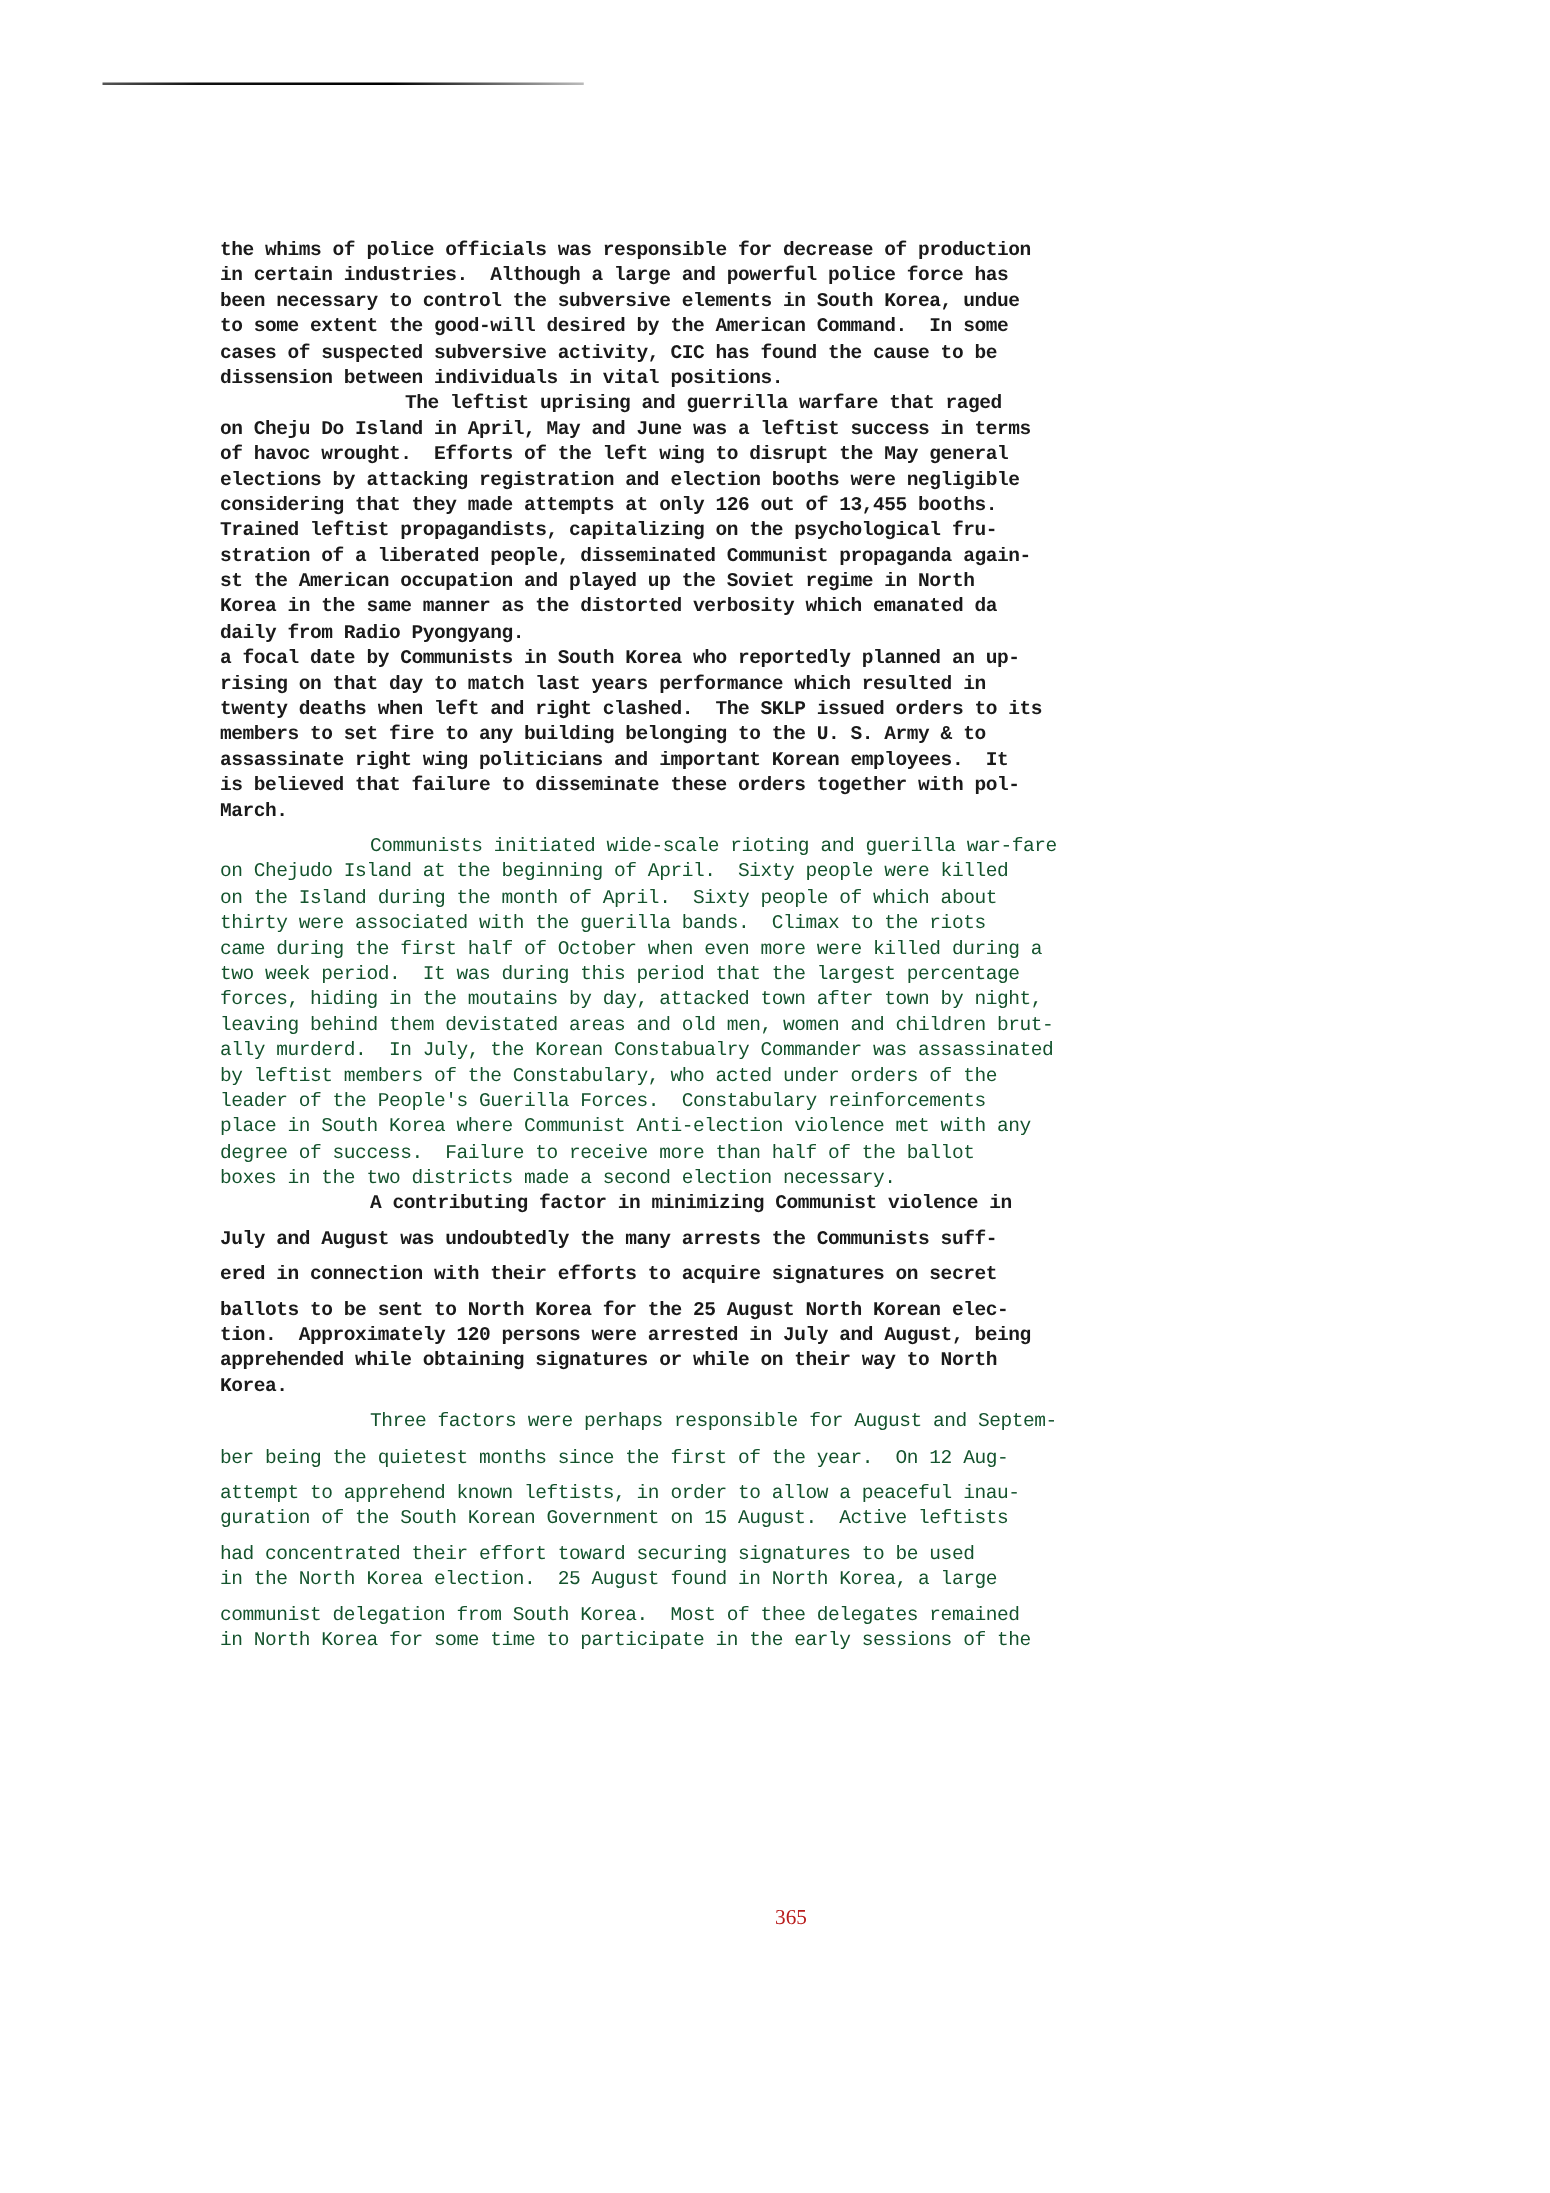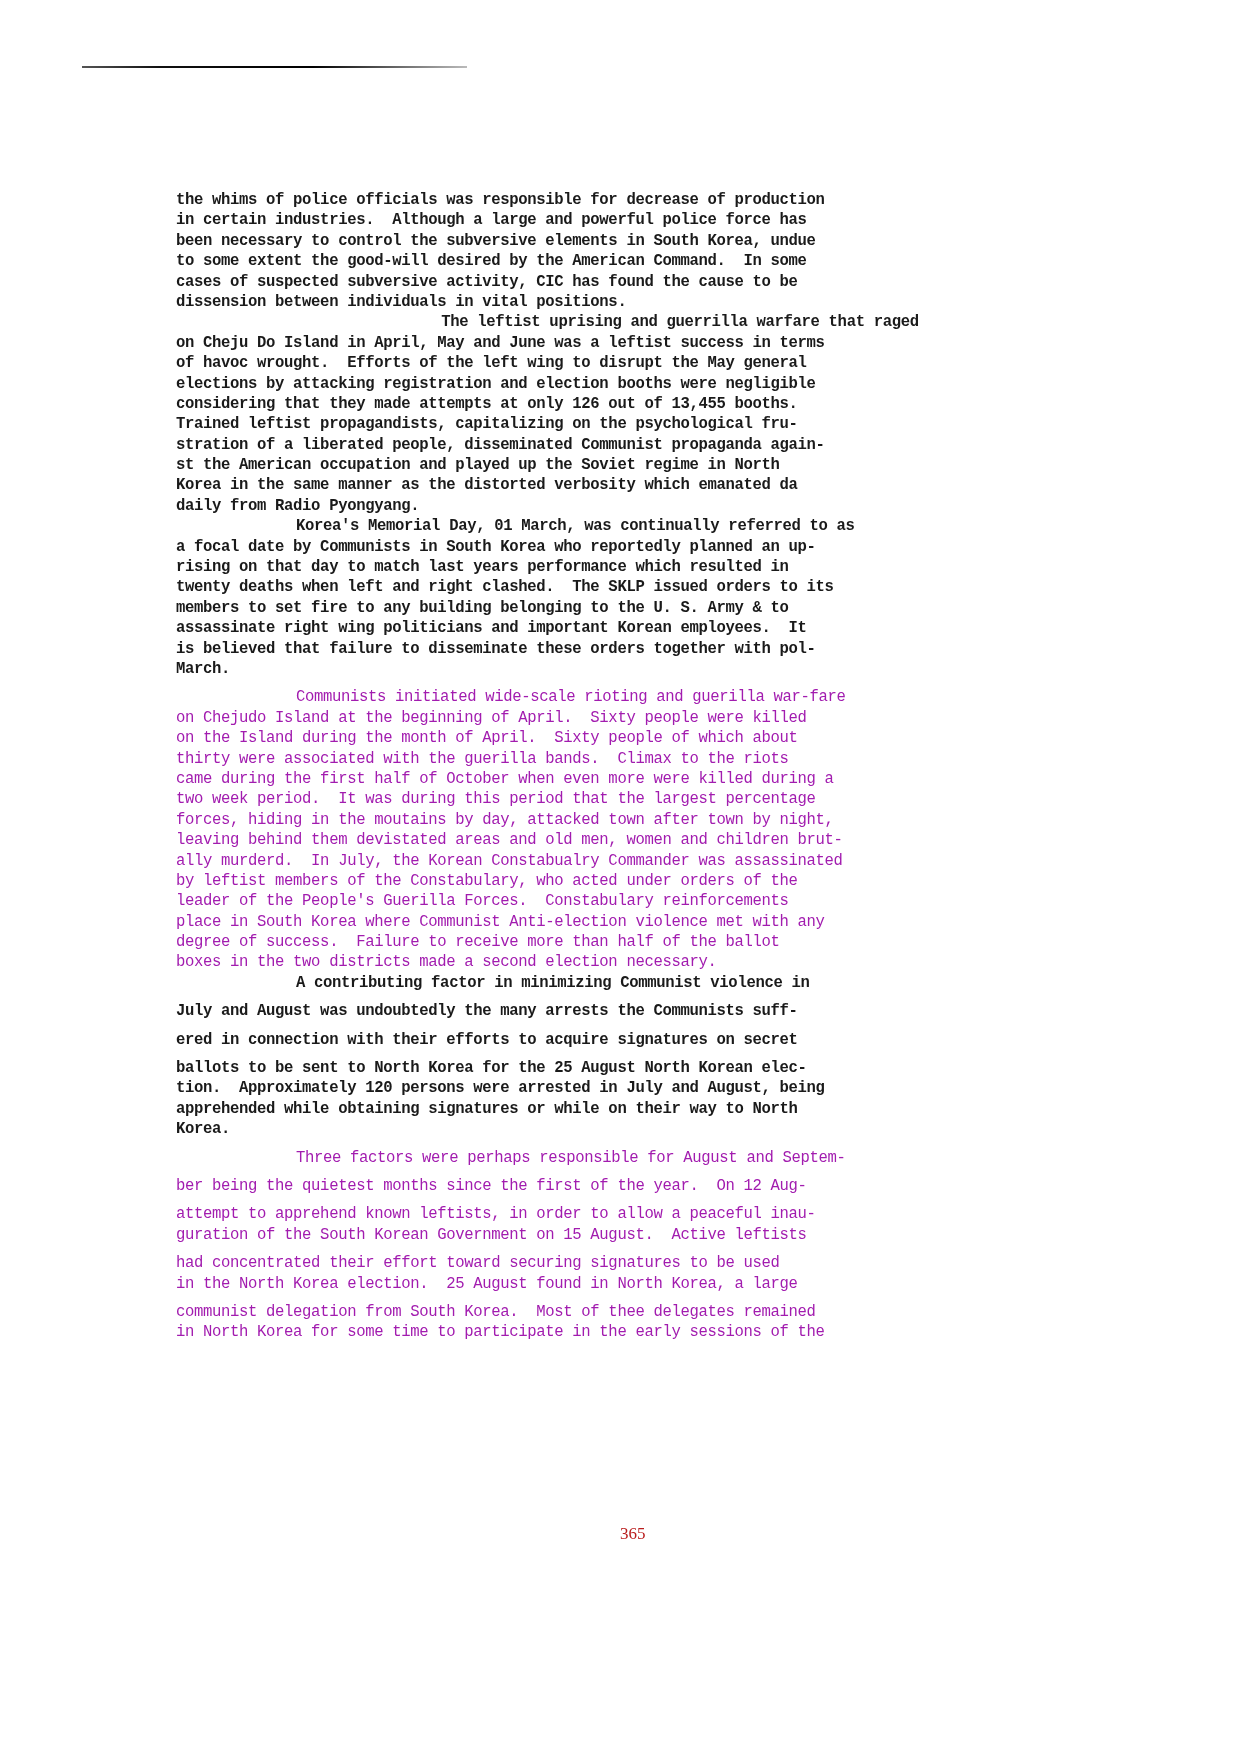--- a/index.html
+++ b/index.html
@@ -31,22 +31,22 @@
     }
     .line {
       display: block;
       white-space: pre;
       font-size: 15.6px;
       line-height: 20.4px;
       height: 20.4px;
       letter-spacing: -0.35px;
       font-weight: bold;
     }
-    .line.light { font-weight: normal; color: #a21caf; }
-    .indent { padding-left: 148px; text-align: center; }
+    .line.light { font-weight: normal; color: #14532d; }
+    .indent { padding-left: 148px; }
     .indent-sm { padding-left: 120px; }
     .gap-sm { height: 8px; }
     .page-number {
       position: absolute;
       left: 620px;
       top: 1524px;
       font-family: "Liberation Serif", "DejaVu Serif", serif;
       font-size: 17px;
       color: #b91c1c;
     }
@@ -74,21 +74,20 @@
     <span class="line">elections by attacking registration and election booths were negligible</span>
     <span class="line">considering that they made attempts at only 126 out of 13,455 booths.</span>
     <span class="line">Trained leftist propagandists, capitalizing on the psychological fru-</span>
     <span class="line">stration of a liberated people, disseminated Communist propaganda again-</span>
     <span class="line">st the American occupation and played up the Soviet regime in North</span>
     <span class="line">Korea in the same manner as the distorted verbosity which emanated da</span>
     <span class="line">daily from Radio Pyongyang.</span>
   </div>
 
   <div>
-    <span class="line indent-sm">Korea's Memorial Day, 01 March, was continually referred to as</span>
     <span class="line">a focal date by Communists in South Korea who reportedly planned an up-</span>
     <span class="line">rising on that day to match last years performance which resulted in</span>
     <span class="line">twenty deaths when left and right clashed.  The SKLP issued orders to its</span>
     <span class="line">members to set fire to any building belonging to the U. S. Army &amp; to</span>
     <span class="line">assassinate right wing politicians and important Korean employees.  It</span>
     <span class="line">is believed that failure to disseminate these orders together with pol-</span>
     <span class="line">March.</span>
   </div>
 
   <div class="gap-sm"></div>

